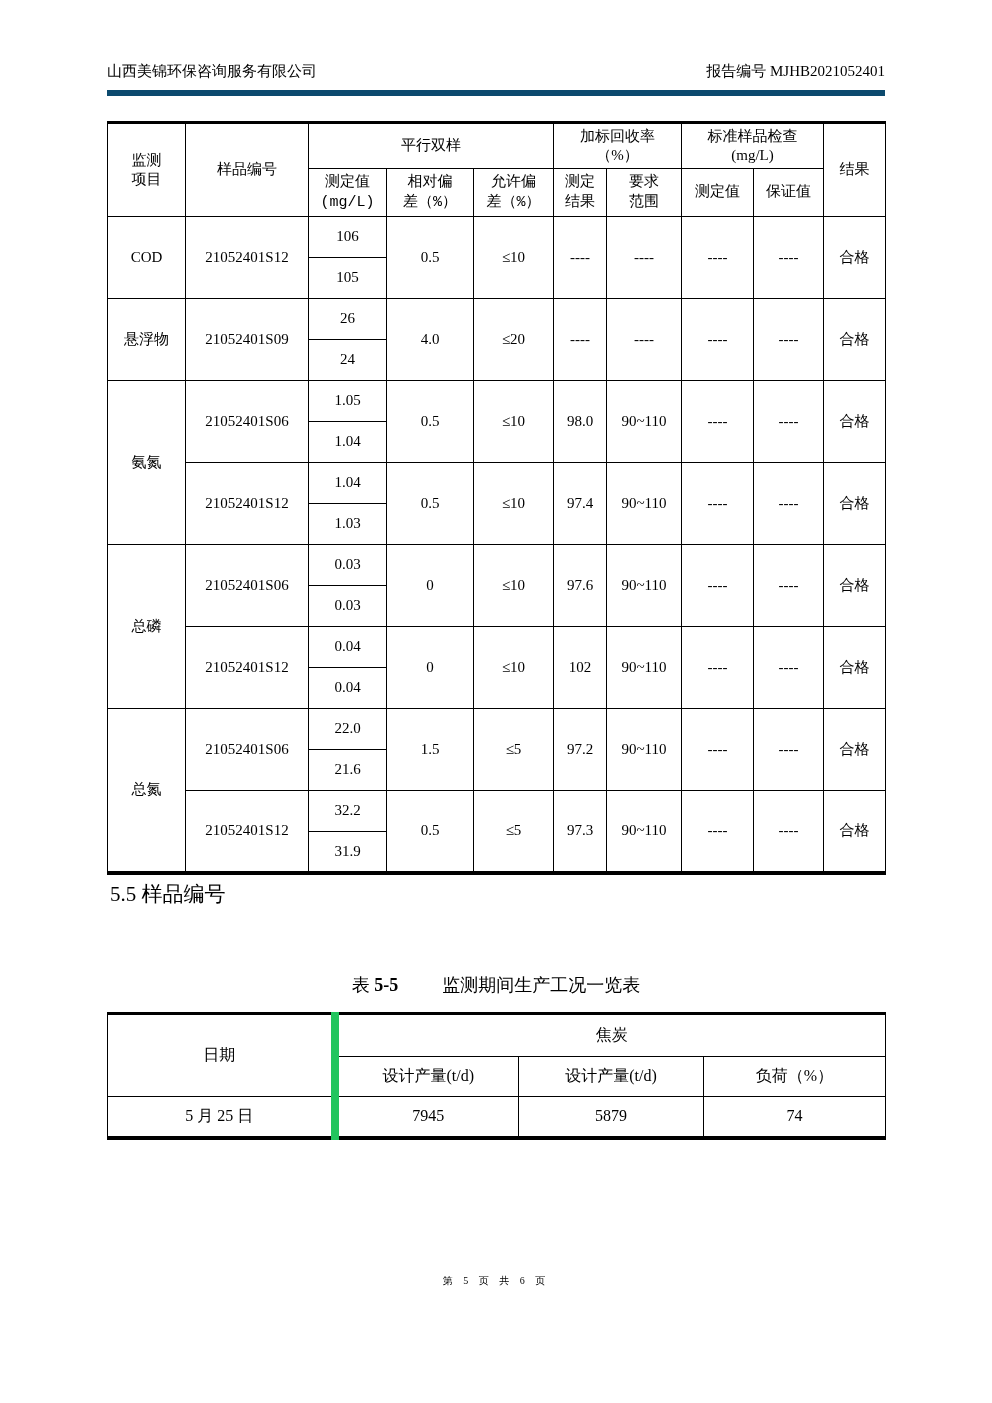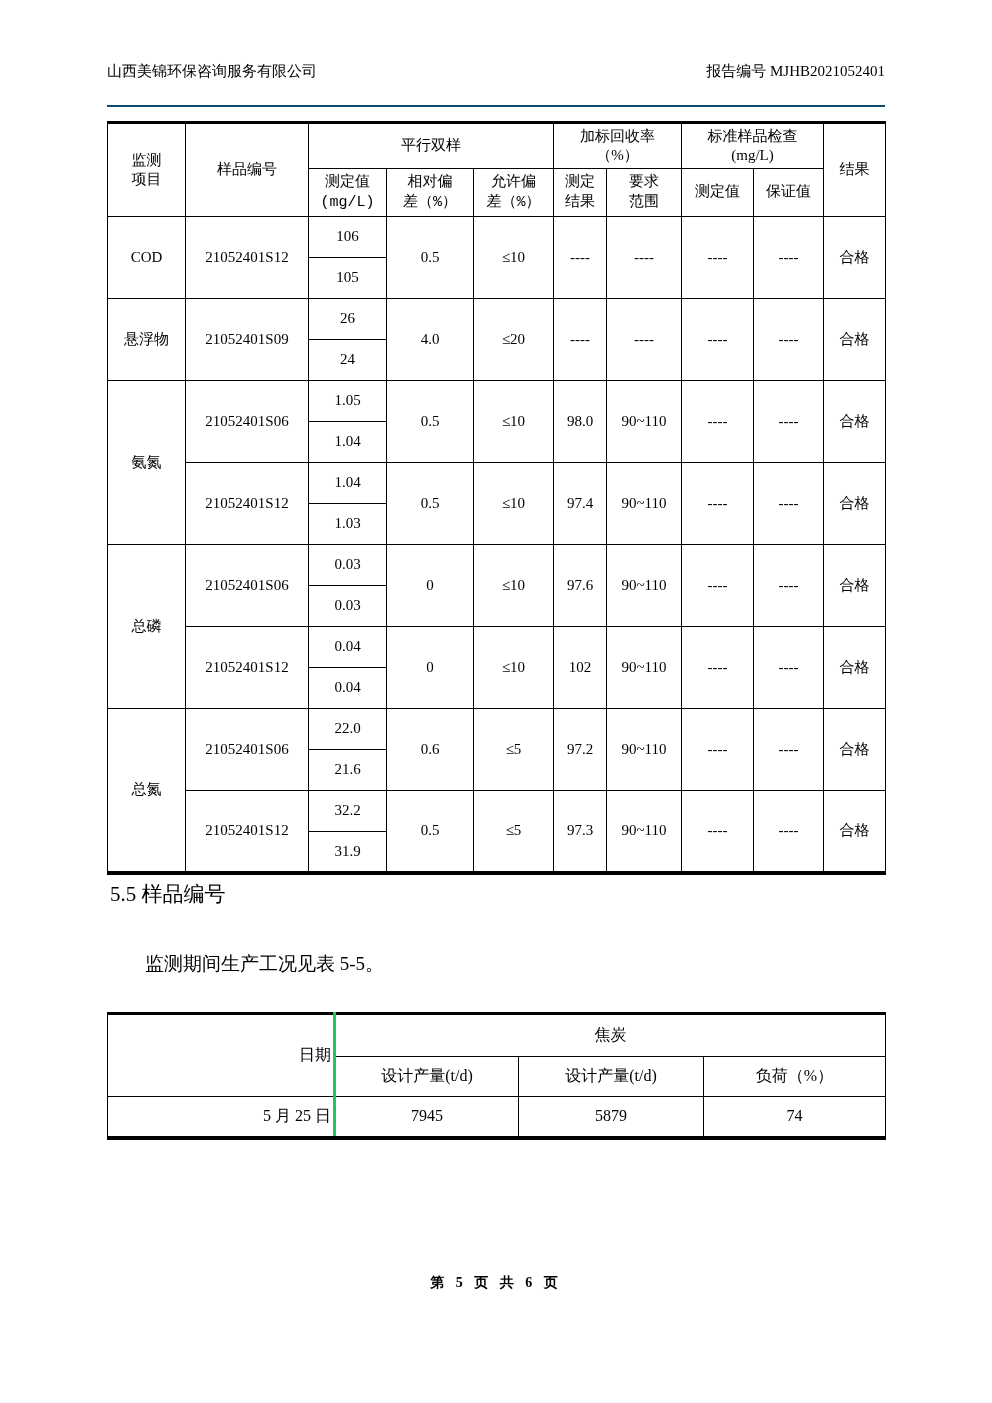--- a/index.html
+++ b/index.html
@@ -10,22 +10,22 @@
     background:#ffffff;
     font-family:"Liberation Serif","DejaVu Serif",serif;
     color:#000;
     overflow:hidden;
   }
   
   .doc-header{
     position:absolute;left:107px;top:62px;width:778px;
     display:flex;justify-content:space-between;align-items:flex-end;
     font-size:15px;
-    padding-bottom:24px;
-    border-bottom:2px solid #0c4a6e;
+    padding-bottom:9px;
+    border-bottom:6px solid #0c4a6e;
     gap:34px;
   }
   
   table{border-collapse:collapse;table-layout:fixed;}
   td{border:1px solid #000;text-align:center;vertical-align:middle;padding:0 2px;overflow:hidden;}
   .qc{
     position:absolute;left:107px;top:121px;width:778px;
     font-size:15px;
     border:1px solid #000;
     border-top:3px solid #000;
@@ -56,25 +56,25 @@
   .prod{
     position:absolute;left:107px;top:1012px;width:778px;
     font-size:16px;
     border:1px solid #000;
     border-top:3px solid #000;
     border-bottom:4px solid #000;
   }
   .prod tr.pr1{height:43px;}
   .prod tr.pr2{height:40px;}
   .prod tr.pr3{height:41px;}
-  .thickR{border-right:3px solid #22c55e;text-align:right;}
+  .thickR{border-right:8px solid #22c55e;}
   
   .page-footer{
     position:absolute;left:0;top:1274px;width:100%;
-    text-align:center;font-size:14px;letter-spacing:4px;font-weight:bold;
+    text-align:center;font-size:10px;letter-spacing:4px;
   }
 </style>
 </head>
 <body>
 
 <div class="page">
 
   <div class="doc-header">
     <span>山西美锦环保咨询服务有限公司</span>
     <span>报告编号 MJHB2021052401</span>
@@ -212,21 +212,21 @@
       <td rowspan="2">合格</td>
     </tr>
     <tr class="half">
           <td>0.04</td>
         </tr>
 
     <tr class="half">
       <td rowspan="4">总氮</td>
       <td rowspan="2">21052401S06</td>
       <td>22.0</td>
-      <td rowspan="2">0.6</td>
+      <td rowspan="2">1.5</td>
       <td rowspan="2">≤5</td>
       <td rowspan="2">97.2</td>
       <td rowspan="2">90~110</td>
       <td rowspan="2">----</td>
       <td rowspan="2">----</td>
       <td rowspan="2">合格</td>
     </tr>
     <tr class="half">
           <td>21.6</td>
         </tr>
@@ -246,22 +246,24 @@
           <td>31.9</td>
         </tr>
   </tbody>
     </table>
 
   <div class="section-heading">
     <span class="num">5.5</span>
     <span>样品编号</span>
   </div>
 
-  <p class="para">监测期间生产工况见表 5-5。</p>
-
+
+  <div class="tbl-caption">
+    <span>表 </span><span class="num">5-5</span><span class="caption-gap"></span><span>监测期间生产工况一览表</span>
+  </div>
 
   <table class="prod">
     <colgroup>
       <col style="width:227px">
         <col style="width:184px">
         <col style="width:185px">
         <col style="width:182px">
     </colgroup>
     <tbody>
         <tr class="pr1">

